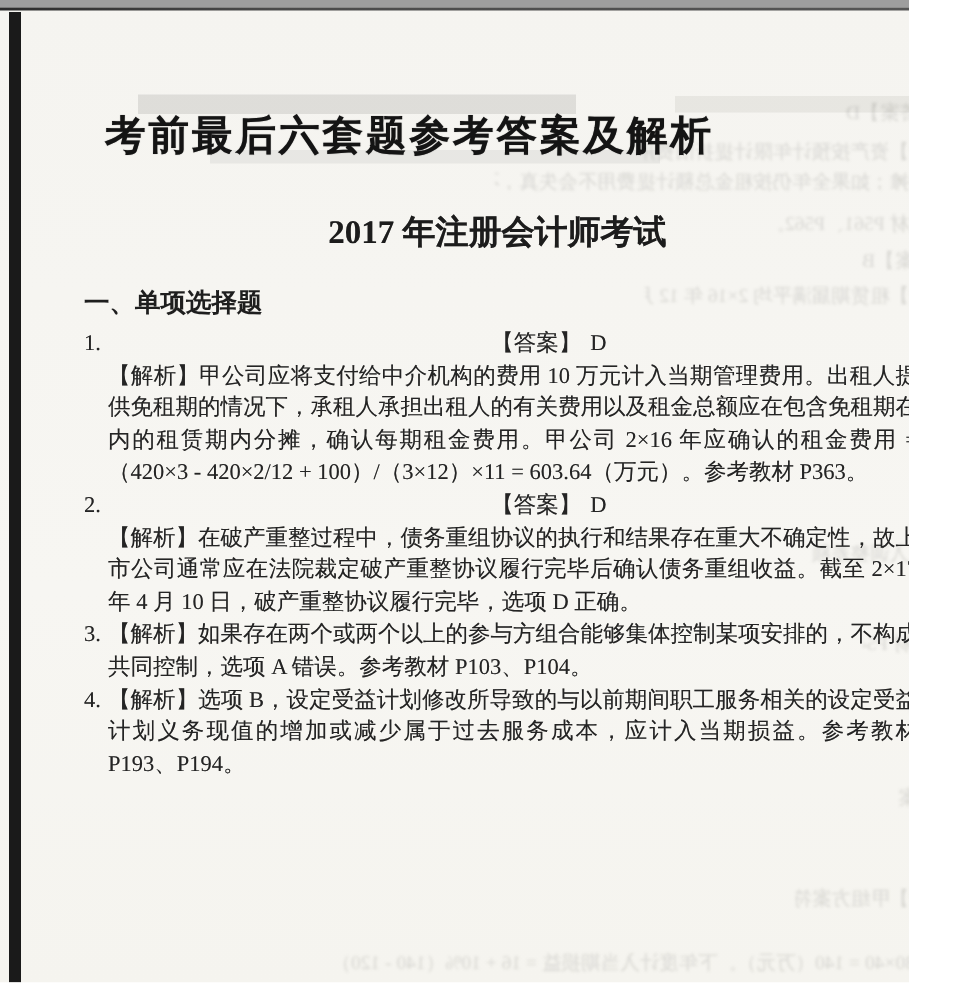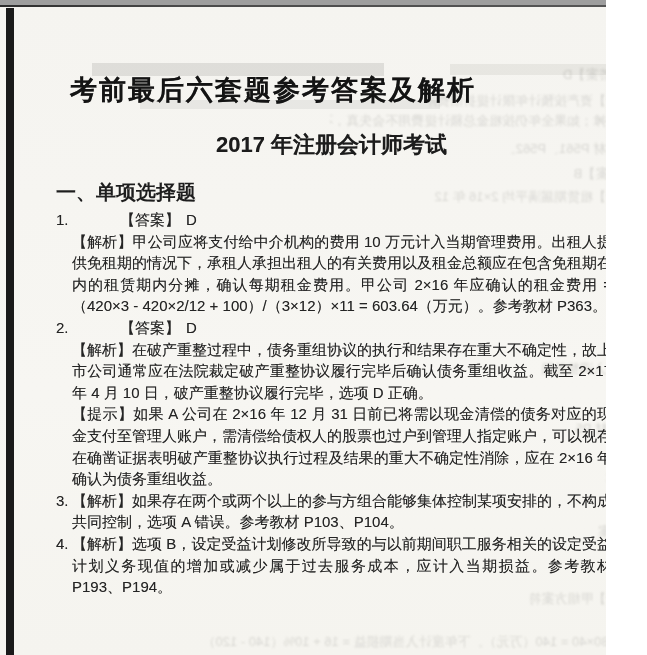--- a/index.html
+++ b/index.html
@@ -1,19 +1,19 @@
 <!DOCTYPE html>
 <html><head>
 <meta charset="utf-8">
 <style>
   html,body{margin:0;padding:0;}
   .scan-root{
     position:relative;width:606px;height:655px;overflow:hidden;
     background:linear-gradient(180deg,#f5f4f0 0%,#f7f6f2 60%,#f5f4ef 100%);
-    font-family:Liberation Sans, sans-serif;
+    font-family:Liberation Serif, serif;
     color:#262626;
   }
   .scanner-top{position:absolute;top:0;left:0;right:0;height:5px;background:#9e9e9e;}
   .edge-line{position:absolute;top:5px;left:0;right:0;height:2px;
     background:linear-gradient(90deg,#2c2c2c,#4a4a4a 30%,#555 100%);}
   .left-bar{position:absolute;top:8px;left:6px;width:8px;bottom:0;background:#1a1a1a;}
 
   
   .band{position:absolute;pointer-events:none;}
   .band1{top:63px;left:92px;width:292px;height:13px;background:rgba(105,105,100,0.16);}
@@ -26,36 +26,36 @@
   }
 
   .content{position:absolute;top:7px;left:0;width:647px;}
   .banner{
     margin:67px 0 0 70px;font-size:27px;line-height:32px;font-weight:700;
     letter-spacing:2px;color:#141414;
     text-shadow:0 0 0.6px rgba(0,0,0,0.55);
     font-style:normal;
   }
   .head{
-    margin-top:22px;font-size:22px;line-height:33px;font-weight:700;color:#1c1c1c;
+    margin-top:32px;font-size:22px;line-height:33px;font-weight:700;color:#1c1c1c;
     text-align:center;padding:0 30px 0 46px;
     text-shadow:0 0 0.4px rgba(0,0,0,0.45);
   }
   .head-line{display:block;}
   .section-head{
-    margin:21px 12px 0 56px;font-size:20px;line-height:20px;font-weight:700;color:#1e1e1e;
+    margin:21px 12px 0 56px;font-size:17px;line-height:20px;font-weight:700;color:#1e1e1e;
   }
   .body{
     margin:7px 35px 0 56px;font-size:15px;line-height:21.6px;color:#242424;
     text-shadow:0 0 0.3px rgba(0,0,0,0.35);
   }
   .item{position:relative;padding-left:16px;}
   .num{position:absolute;left:0;top:0;}
   .block{margin:0;text-align:justify;}
-  .block.answer{text-align:left;margin-left:48px;}
+  .block.answer{text-align:center;margin-left:48px;}
   .answer-val{margin-left:6px;}
 </style>
 </head>
 <body>
 
 <div class="scan-root">
 
   <div class="scanner-top"></div>
   <div class="edge-line"></div>
   <div class="left-bar"></div>
@@ -92,21 +92,20 @@
       <div class="item">
         <span class="num">1.</span>
         <p class="block answer"><span class="tag">【答案】</span><span class="answer-val">D</span></p>
         <p class="block"><span class="tag">【解析】</span><span>甲公司应将支付给中介机构的费用 10 万元计入当期管理费用。出租人提供免租期的情况下，承租人承担出租人的有关费用以及租金总额应在包含免租期在内的租赁期内分摊，确认每期租金费用。甲公司 2×16 年应确认的租金费用 =（420×3 - 420×2/12 + 100）/（3×12）×11 = 603.64（万元）。参考教材 P363。</span></p>
       </div>
 
       <div class="item">
         <span class="num">2.</span>
         <p class="block answer"><span class="tag">【答案】</span><span class="answer-val">D</span></p>
         <p class="block"><span class="tag">【解析】</span><span>在破产重整过程中，债务重组协议的执行和结果存在重大不确定性，故上市公司通常应在法院裁定破产重整协议履行完毕后确认债务重组收益。截至 2×17 年 4 月 10 日，破产重整协议履行完毕，选项 D 正确。</span></p>
-        <p class="block"><span class="tag">【提示】</span><span>如果 A 公司在 2×16 年 12 月 31 日前已将需以现金清偿的债务对应的现金支付至管理人账户，需清偿给债权人的股票也过户到管理人指定账户，可以视存在确凿证据表明破产重整协议执行过程及结果的重大不确定性消除，应在 2×16 年确认为债务重组收益。</span></p>
       </div>
 
       <div class="item">
         <span class="num">3.</span>
         <p class="block"><span class="tag">【解析】</span><span>如果存在两个或两个以上的参与方组合能够集体控制某项安排的，不构成共同控制，选项 A 错误。参考教材 P103、P104。</span></p>
       </div>
 
       <div class="item">
         <span class="num">4.</span>
         <p class="block"><span class="tag">【解析】</span><span>选项 B，设定受益计划修改所导致的与以前期间职工服务相关的设定受益计划义务现值的增加或减少属于过去服务成本，应计入当期损益。参考教材 P193、P194。</span></p>

